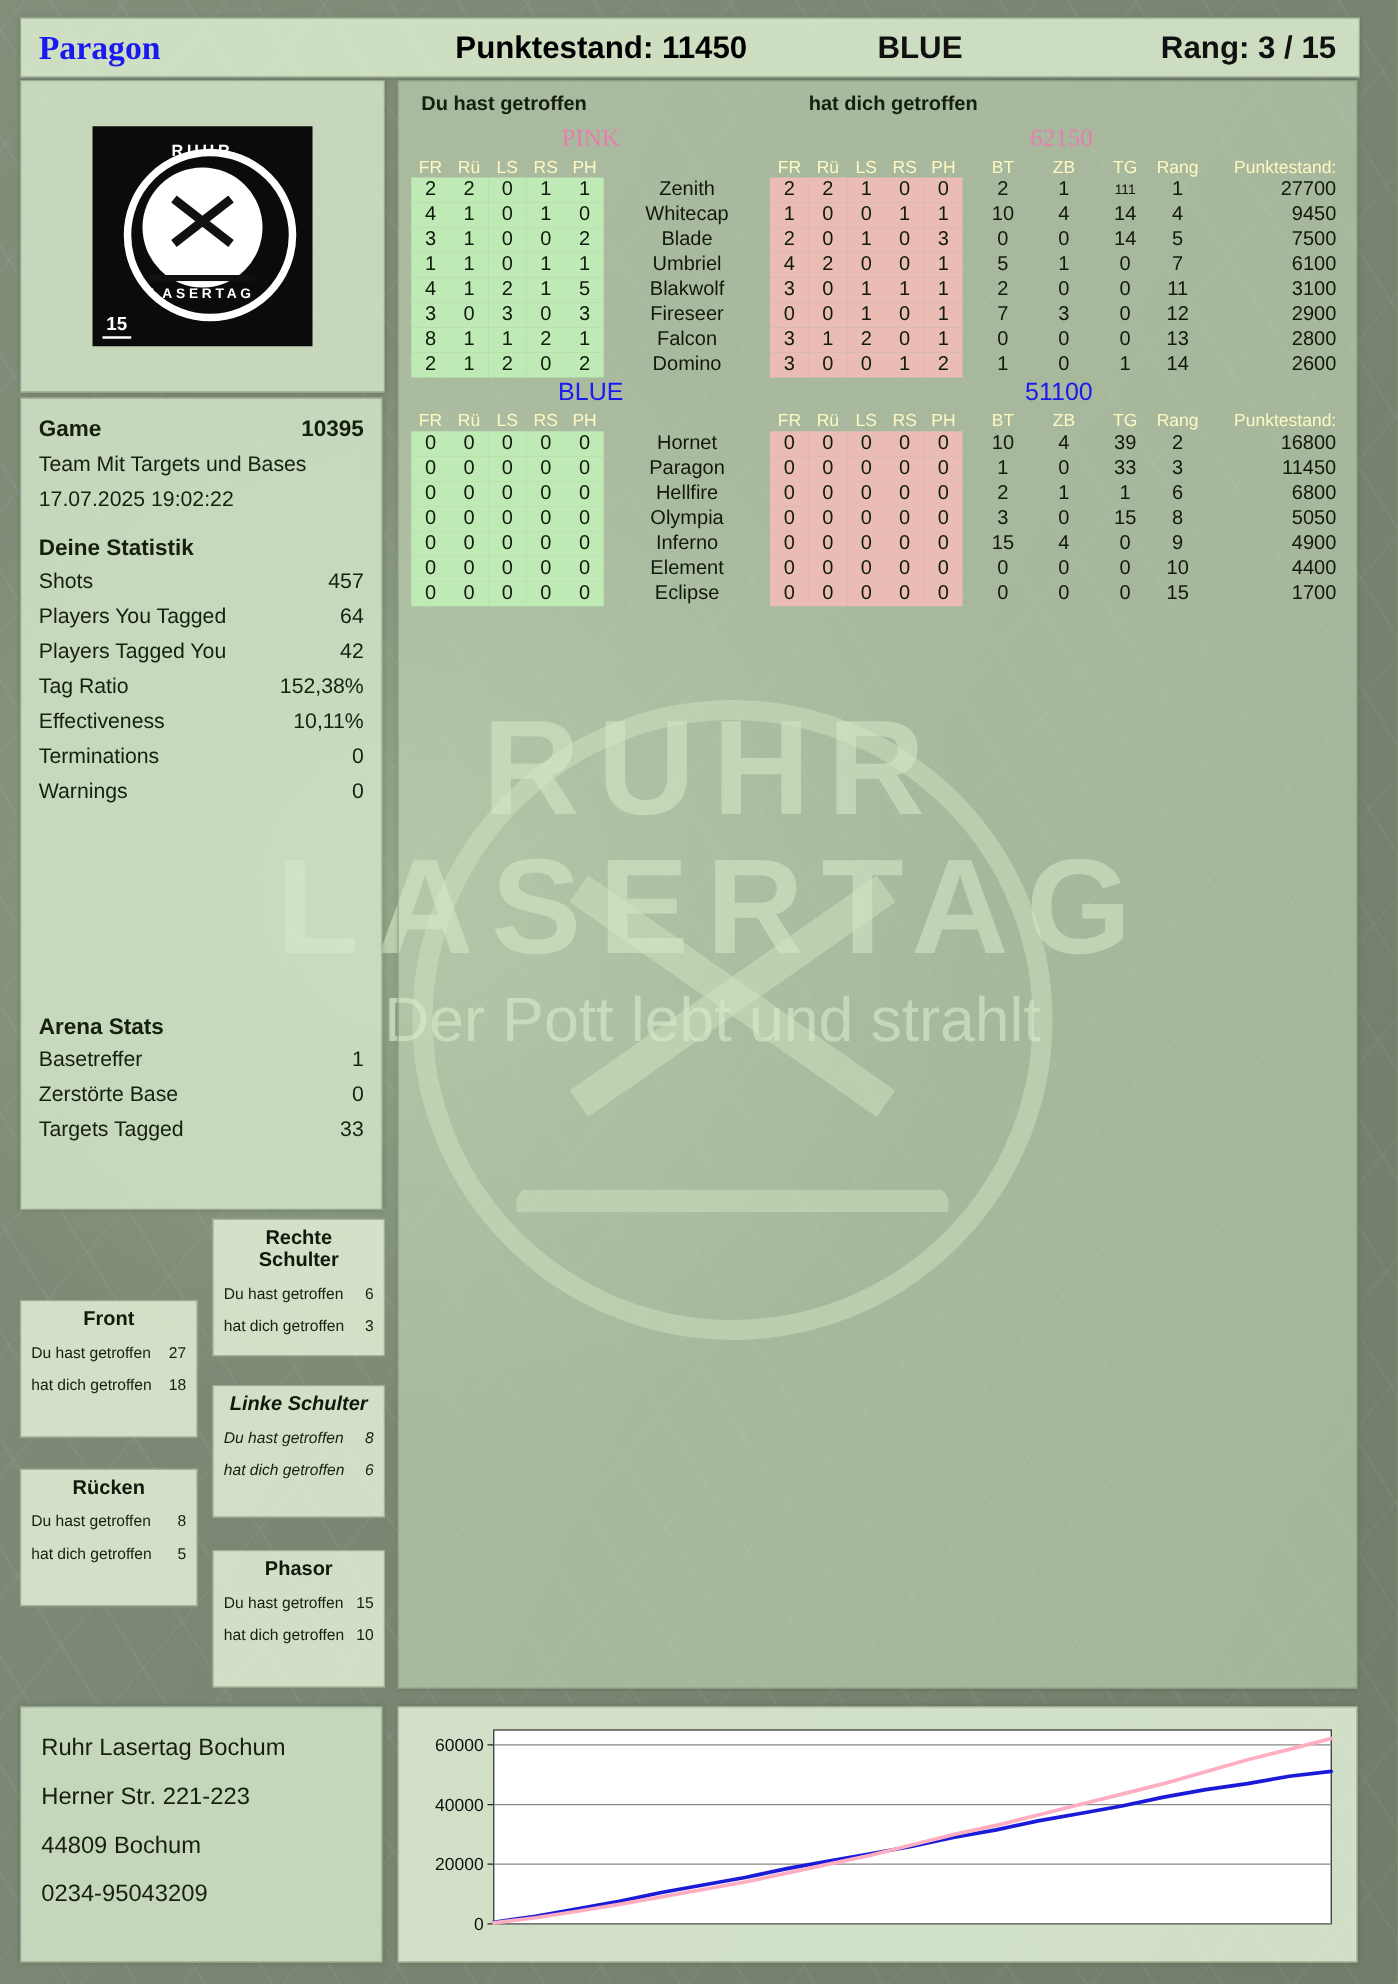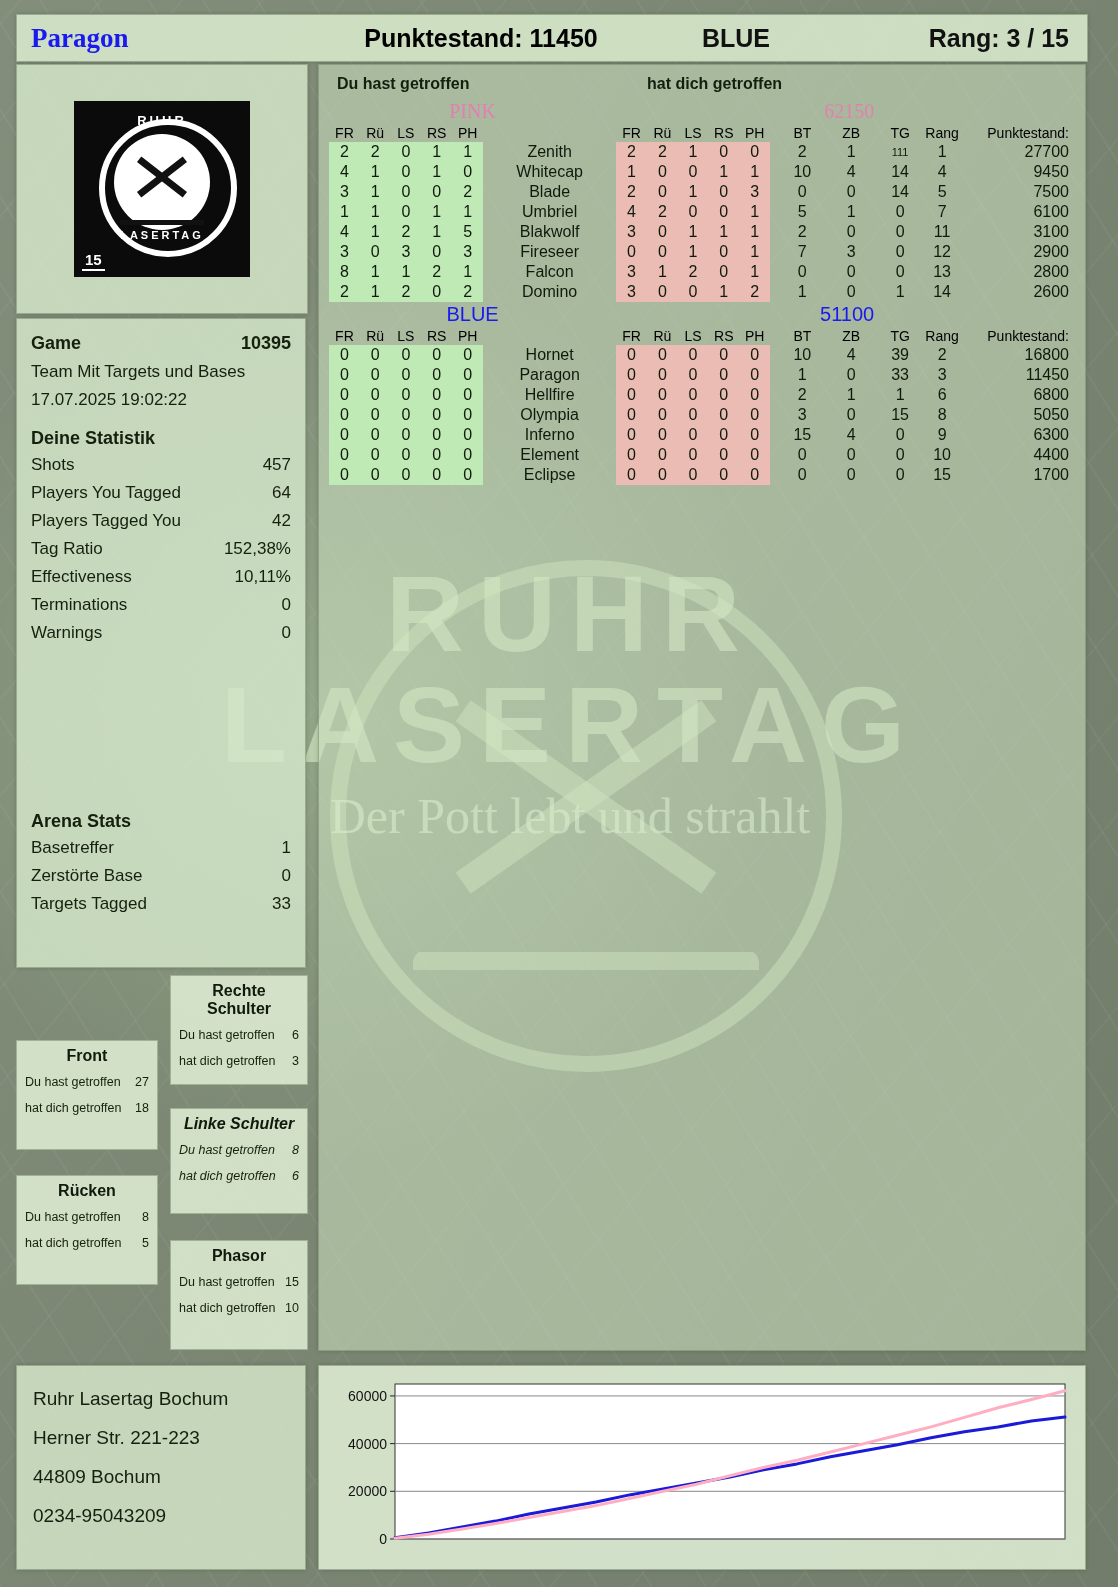--- a/index.html
+++ b/index.html
@@ -45,21 +45,21 @@
     line-height: 1.0;
   }
   #bg-watermark .wm-line2 {
     font-size: 108px;
     letter-spacing: 14px;
     color: rgba(224,244,205,0.55);
     font-weight: bold;
     line-height: 1.05;
   }
   #bg-watermark .wm-line3 {
-    font-family: Liberation Serif, serif;
+    font-family: Liberation Sans, sans-serif;
     font-size: 50px;
     color: rgba(232,248,216,0.6);
     margin-top: 6px;
   }
   #bg-logo {
     position: absolute;
     left: 330px;
     top: 560px;
     width: 480px;
     height: 480px;
@@ -326,21 +326,21 @@
     font-weight: bold;
     font-size: 20px;
     text-align: left;
     padding: 6px 0 2px 0;
   }
   .team-pink { color: #e57fb0; font-family: "Liberation Serif", serif;}
   .team-blue { color: #1a1af0; }
   .teamtotal { text-align: right !important; }
   .hdrrow td {
     font-size: 14px;
-    color: #000000;
+    color: #fef9c3;
     padding-bottom: 2px;
   }
   .cell-green { background: #bfe9b5; width: 34px; }
   .cell-red   { background: #eabcb4; width: 34px; }
   .namecell { width: 150px; text-align: center !important; }
   .gapcell { width: 18px; }
   .statcell { width: 40px; }
   .rankcell { width: 52px; }
   .scorecell { width: 108px; text-align: right !important; padding-right: 8px !important; }
   .hdr-score { text-align: right !important; padding-right: 8px !important; }
@@ -818,21 +818,21 @@
             <td class="cell-red">0</td>
             <td class="cell-red">0</td>
             <td class="cell-red">0</td>
             <td class="cell-red">0</td>
             <td class="cell-red">0</td>
             <td class="gapcell"></td>
             <td class="statcell">15</td>
             <td class="statcell">4</td>
             <td class="statcell">0</td>
             <td class="rankcell">9</td>
-            <td class="scorecell">6300</td>
+            <td class="scorecell">4900</td>
           </tr>
           <tr>
             <td class="cell-green">0</td>
             <td class="cell-green">0</td>
             <td class="cell-green">0</td>
             <td class="cell-green">0</td>
             <td class="cell-green">0</td>
             <td class="namecell">Element</td>
             <td class="cell-red">0</td>
             <td class="cell-red">0</td>

